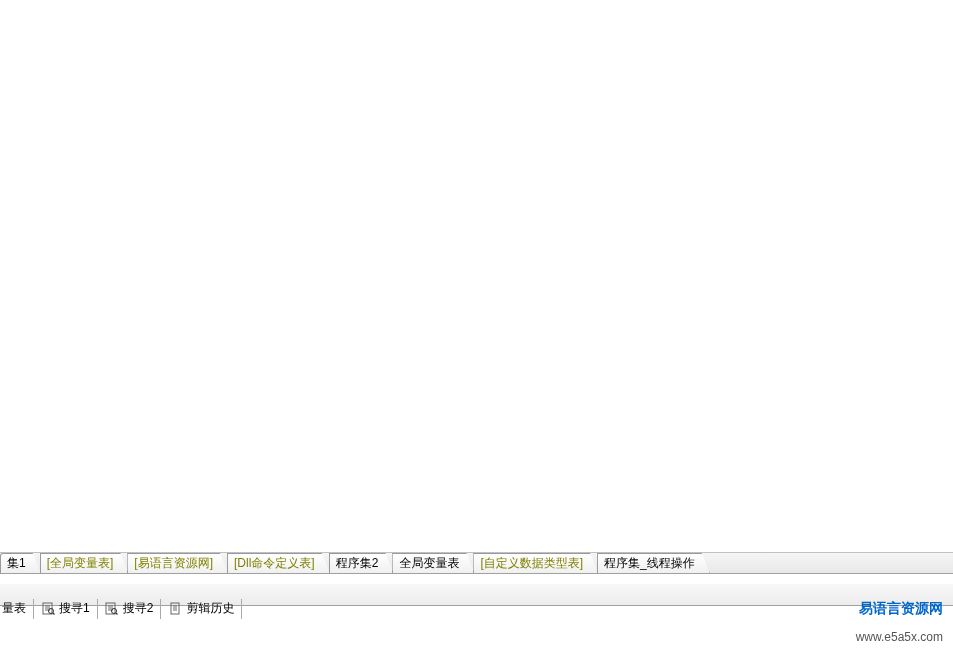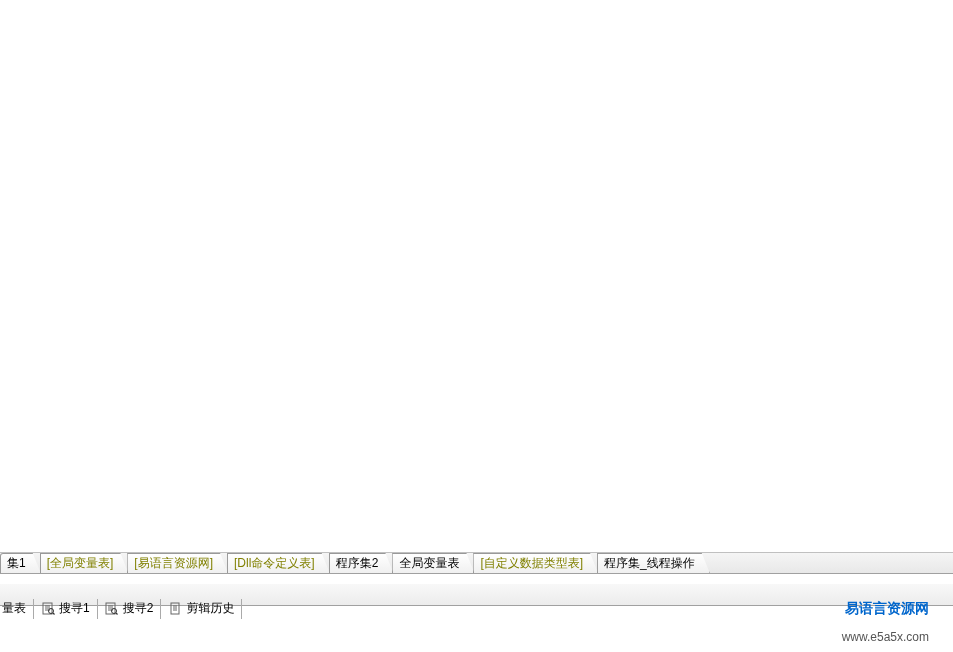--- a/index.html
+++ b/index.html
@@ -84,21 +84,21 @@
     .icon {
       display: inline-flex;
       align-items: center;
       justify-content: center;
       width: 14px;
       height: 14px;
     }
     .footer {
       position: absolute;
       bottom: 0;
-      right: 14px;
+      right: 0;
       padding: 4px 10px 8px 0;
       text-align: right;
     }
     .footer-title {
       color: #0066cc;
       font-size: 14px;
       font-weight: bold;
       font-family: "SimHei", "Microsoft YaHei", sans-serif;
     }
     .footer-url {

